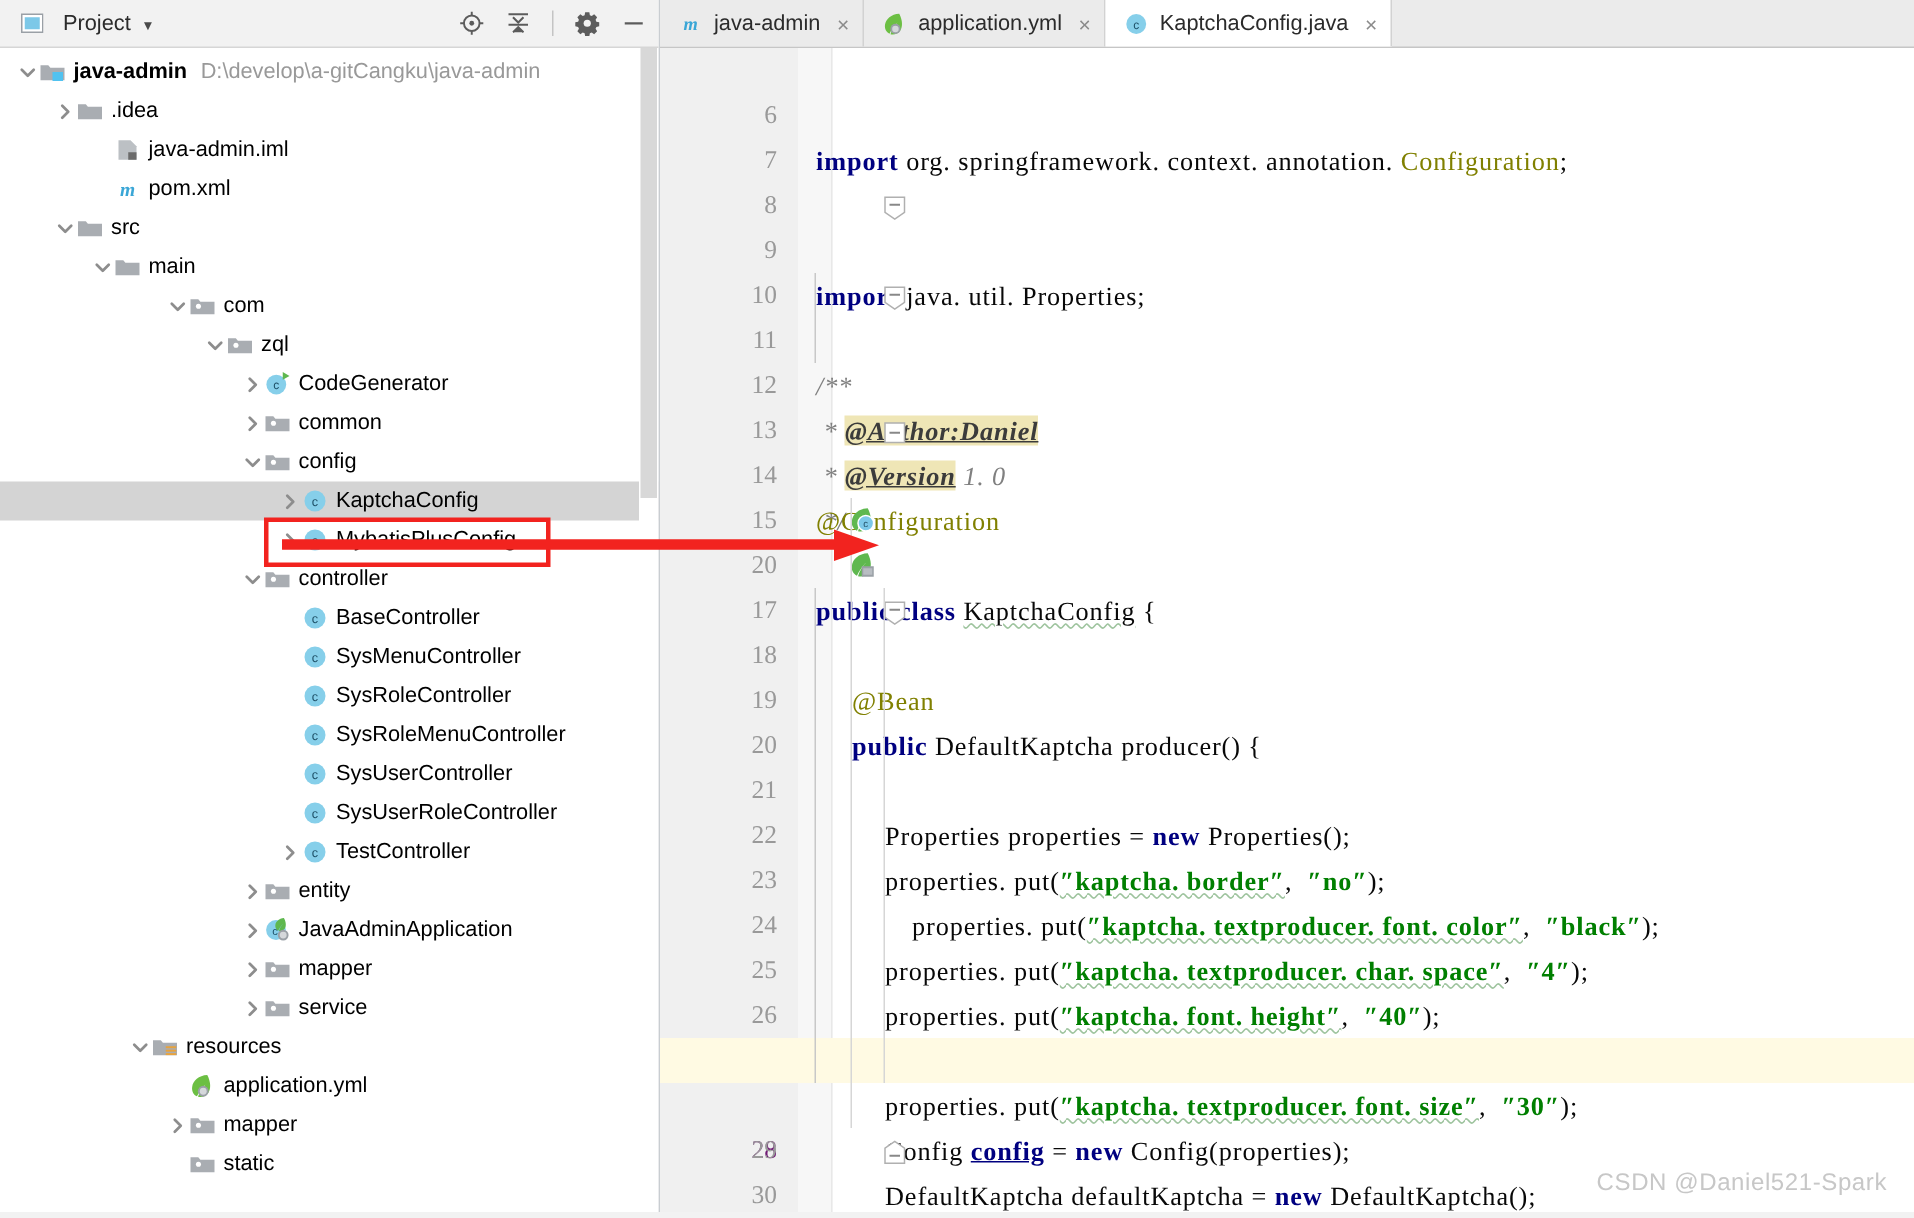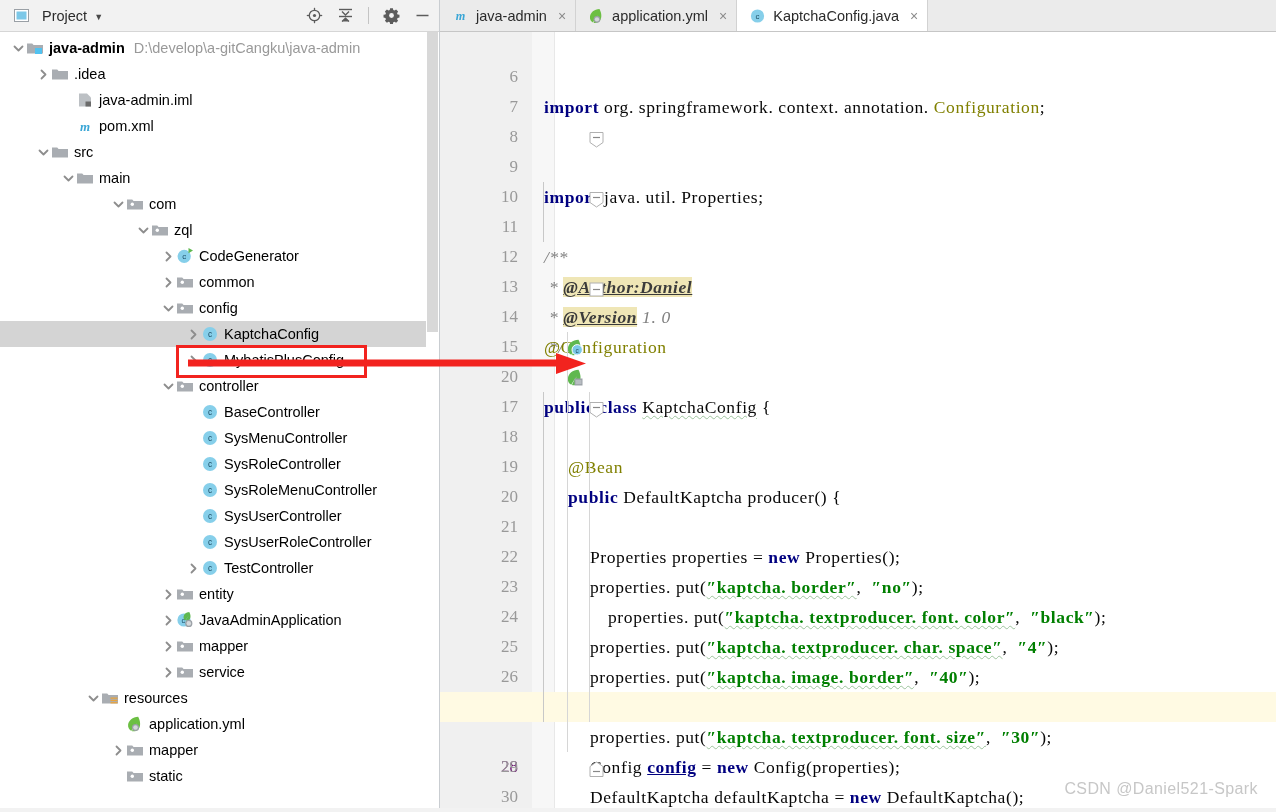--- a/index.html
+++ b/index.html
@@ -919,21 +919,21 @@
           <span class="indentguide" style="left:127px;"></span>
           <span class="indentguide" style="left:149px;"></span>
           <span class="ctext" style="left:150px"><span>properties. put(</span><span class="str squig">″kaptcha. textproducer. char. space″</span><span>,  </span><span class="str">″4″</span><span>);</span></span>
         </div>
 
         <div class="cline">
           <span class="lnum">22</span>
           <span class="foldline"></span>
           <span class="indentguide" style="left:127px;"></span>
           <span class="indentguide" style="left:149px;"></span>
-          <span class="ctext" style="left:150px"><span>properties. put(</span><span class="str squig">″kaptcha. image. border″</span><span>,  </span><span class="str">″40″</span><span>);</span></span>
+          <span class="ctext" style="left:150px"><span>properties. put(</span><span class="str squig">″kaptcha. font. height″</span><span>,  </span><span class="str">″40″</span><span>);</span></span>
         </div>
 
         <div class="cline">
           <span class="lnum">23</span>
           <span class="foldline"></span>
           <span class="indentguide" style="left:127px;"></span>
           <span class="indentguide" style="left:149px;"></span>
           <span class="ctext" style="left:150px"><span>properties. put(</span><span class="str squig">″kaptcha. image. width″</span><span>,  </span><span class="str">″120″</span><span>);</span></span>
         </div>
 

